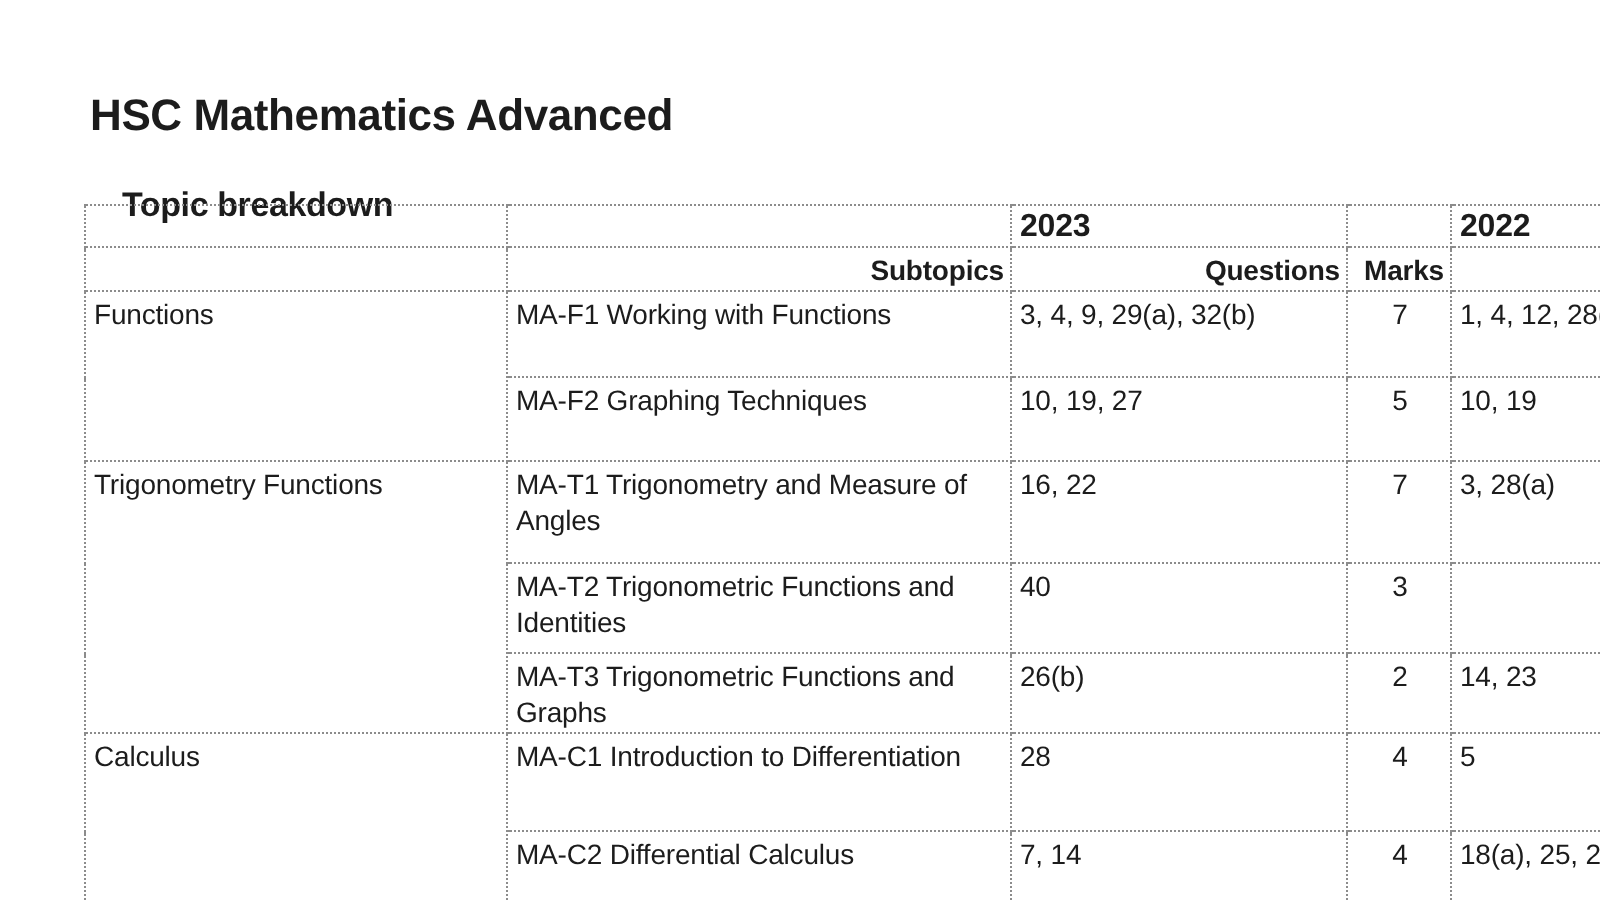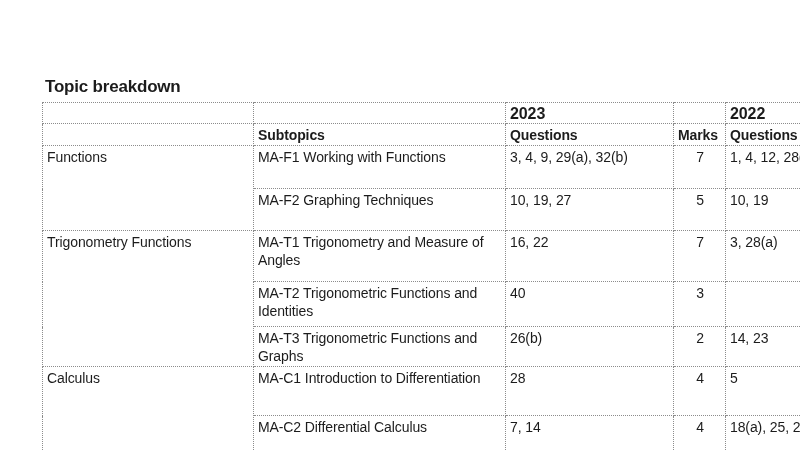--- a/index.html
+++ b/index.html
@@ -24,21 +24,21 @@
     font-size: 22px;
     line-height: 22px;
     font-weight: 700;
     letter-spacing: -0.2px;
     white-space: nowrap;
   }
   .section-title {
     position: absolute;
     left: 45px;
     top: 78px;
-    margin: 0;
+    margin: 16px;
     font-size: 17px;
     line-height: 17px;
     font-weight: 700;
     letter-spacing: -0.2px;
     white-space: nowrap;
   }
   table.grid {
     position: absolute;
     left: 42px;
     top: 102px;
@@ -55,30 +55,31 @@
     letter-spacing: -0.1px;
     overflow: hidden;
   }
   td.bold { font-weight: 700; }
   tr.year-row td {
     height: 17px;
     font-size: 16px;
     line-height: 17px;
     font-weight: 700;
   }
-  tr.head-row td { height: 18px; }
+  tr.head-row td { height: 18px; text-align: right; }
   td.sub { padding-right: 30px; }
   td.marks { text-align: center; }
   td.q2022 { white-space: nowrap; }
 </style>
 </head>
 <body>
 
 <div class="page">
 
+  <h1 class="doc-title">HSC Mathematics Advanced</h1>
 
   <h2 class="section-title">Topic breakdown</h2>
 
   <table class="grid">
     <colgroup>
       <col style="width:211px">
       <col style="width:252px">
       <col style="width:168px">
       <col style="width:52px">
       <col style="width:160px">

